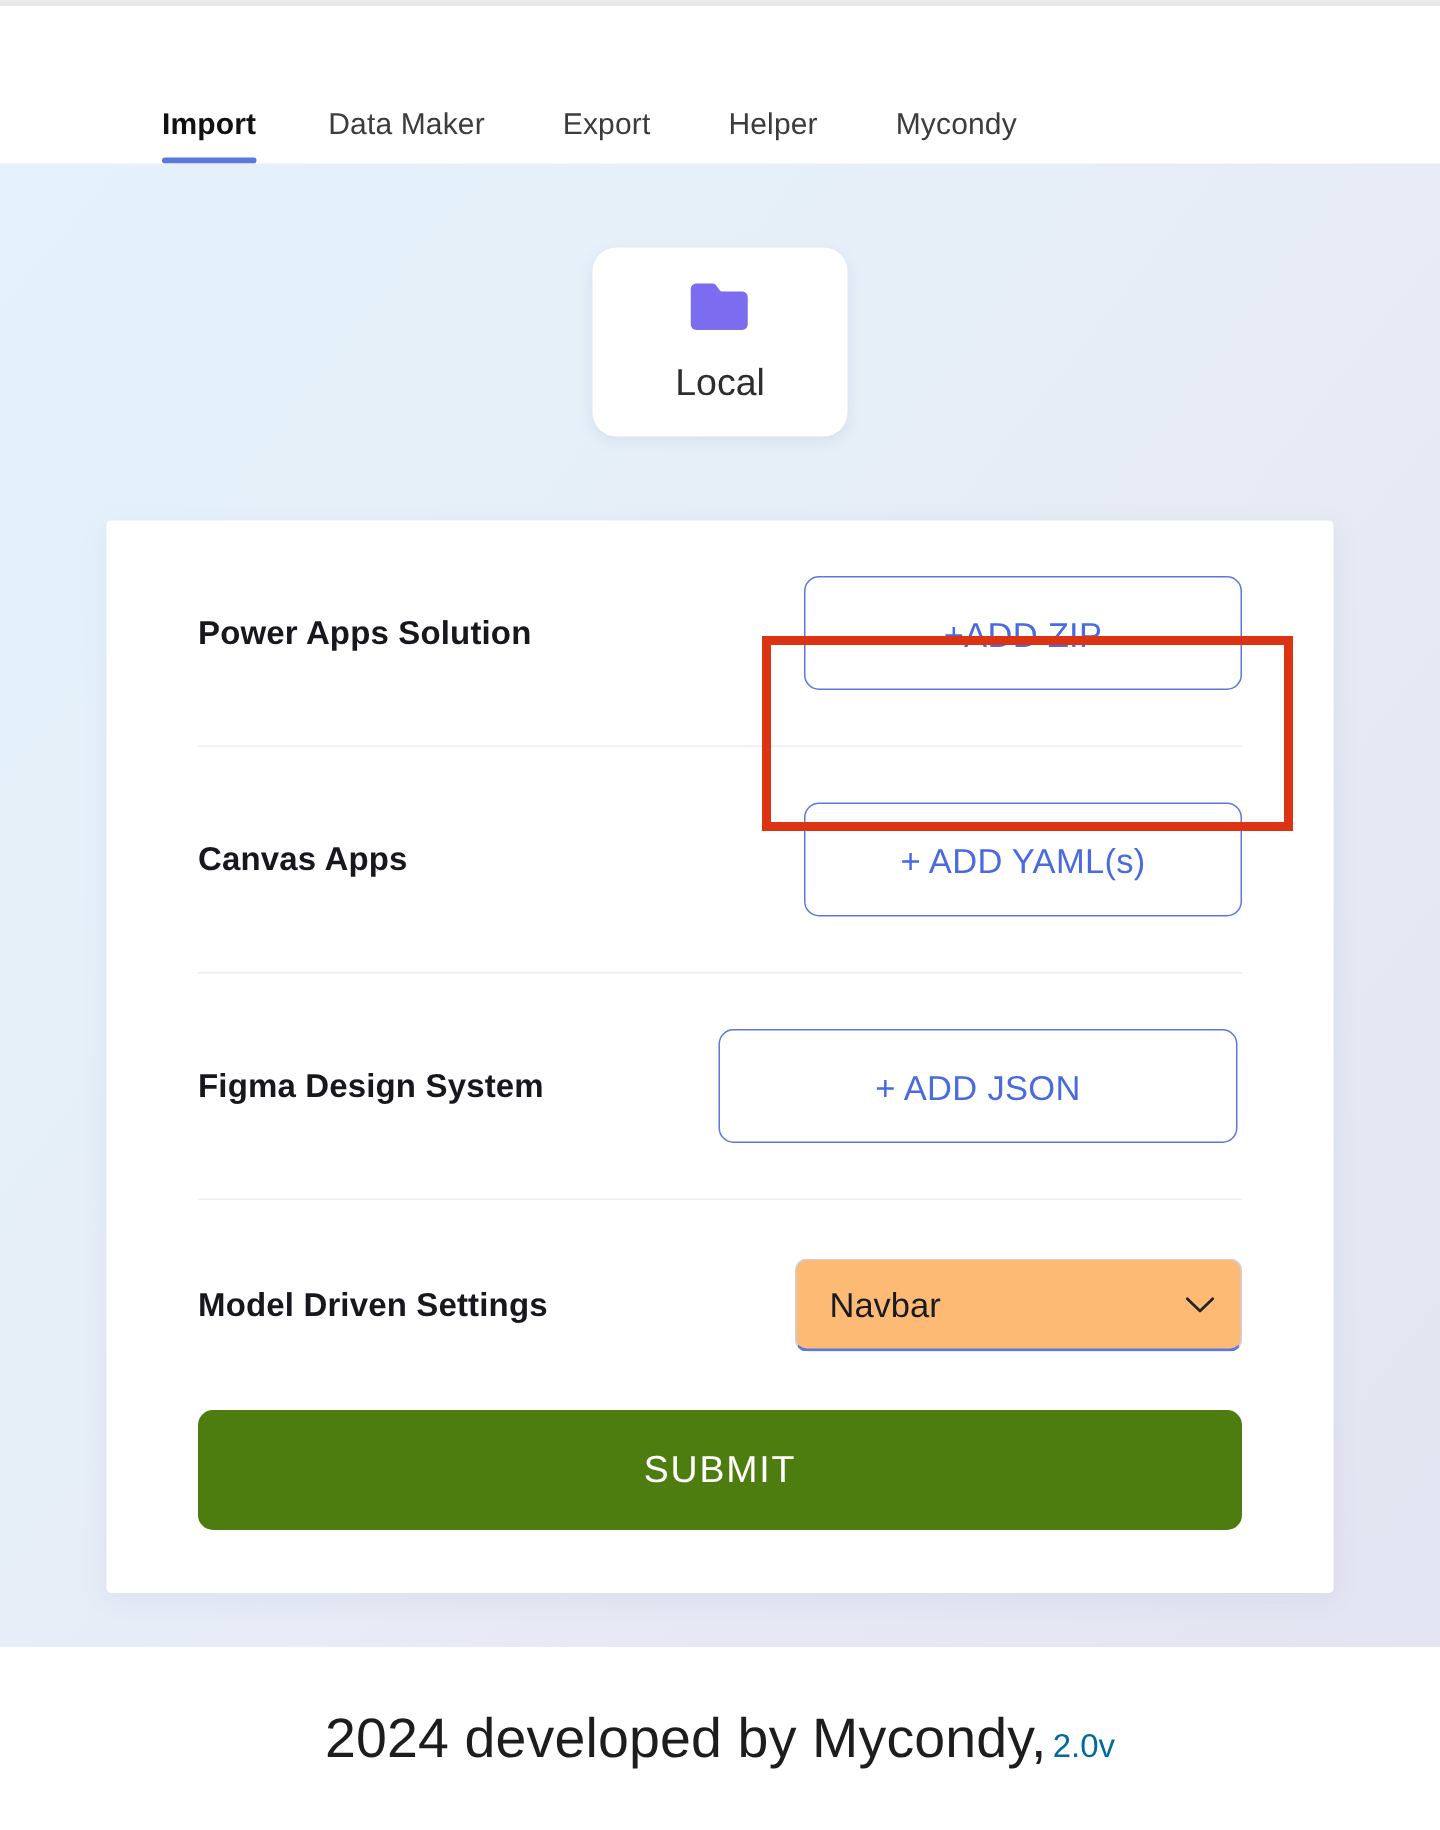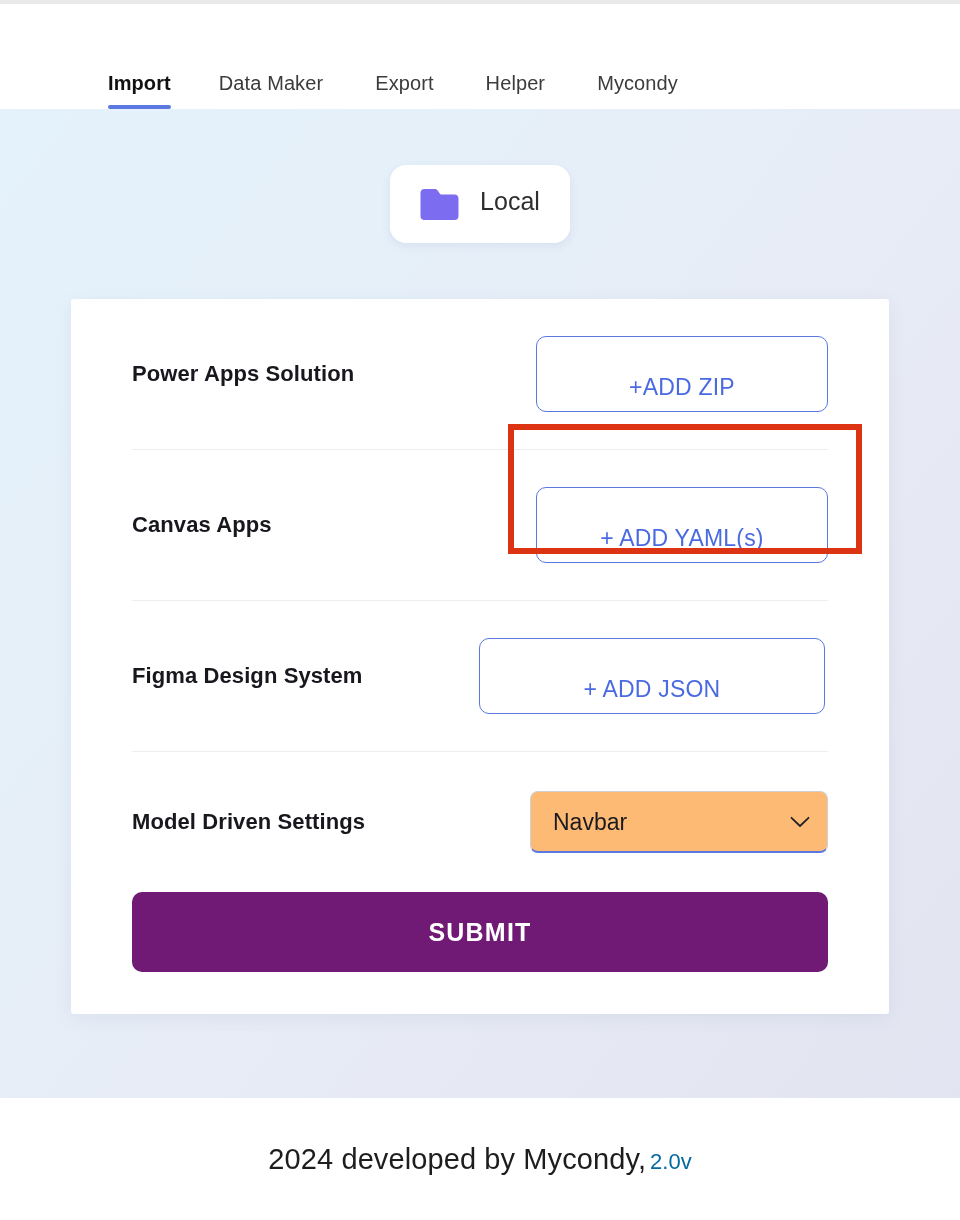--- a/index.html
+++ b/index.html
@@ -86,25 +86,26 @@
   
   .source-row {
     display: flex;
     justify-content: center;
     align-items: center;
     gap: 60px;
     margin-bottom: 56px;
   }
   .source-opt {
     display: flex;
-    align-items: flex-start;
+    align-items: center;
     gap: 20px;
     padding: 22px 30px;
     border-radius: 16px;
     cursor: pointer;
+    flex-direction: column;
   }
   .source-opt.selected {
     background: #ffffff;
     box-shadow: 0 3px 10px rgba(80,100,160,.10);
     min-width: 110px;
   }
   .source-label {
     font-size: 25px;
     color: #2e2e2e;
     line-height: 28px;
@@ -142,21 +143,21 @@
   }
 
   .outline-btn {
     border: 1.6px solid #5a78e0;
     color: #4a6ae2;
     background: #ffffff;
     border-radius: 10px;
     font-size: 23px;
     font-family: "Liberation Sans", sans-serif;
     cursor: pointer;
-    padding: 12px;
+    padding: 0;
     width: 292px;
     height: 76px;
     line-height: 76px;
     text-align: center;
     letter-spacing: .2px;
   }
   .btn-zip  { width: 292px; }
   .btn-yaml { width: 292px; }
   .btn-json { width: 346px; margin-right: 3px; }
 
@@ -193,26 +194,26 @@
     height: 12px;
   }
 
   .submit-wrap {
     padding: 0 0 42px 0;
   }
   .submit-btn {
     display: block;
     width: 100%;
     height: 80px;
-    background: #701a75;
+    background: #4d7c0f;
     color: #ffffff;
     border: none;
     border-radius: 10px;
     font-size: 25px;
-    font-weight: bold;
+    font-weight: normal;
     letter-spacing: 1.2px;
     font-family: "Liberation Sans", sans-serif;
     cursor: pointer;
   }
 
   
   .annotation-box {
     position: absolute;
     left: 508px;
     top: 315px;
@@ -227,21 +228,21 @@
   
   .footer {
     flex: 0 0 auto;
     height: 122px;
     background: #ffffff;
     display: flex;
     align-items: center;
     justify-content: center;
   }
   .footer-text {
-    font-size: 29px;
+    font-size: 37px;
     color: #1d1d1f;
     letter-spacing: .1px;
     text-align: right;
   }
   .footer-version {
     font-size: 22px;
     color: #0369a1;
     margin-left: 4px;
   }
 </style>

